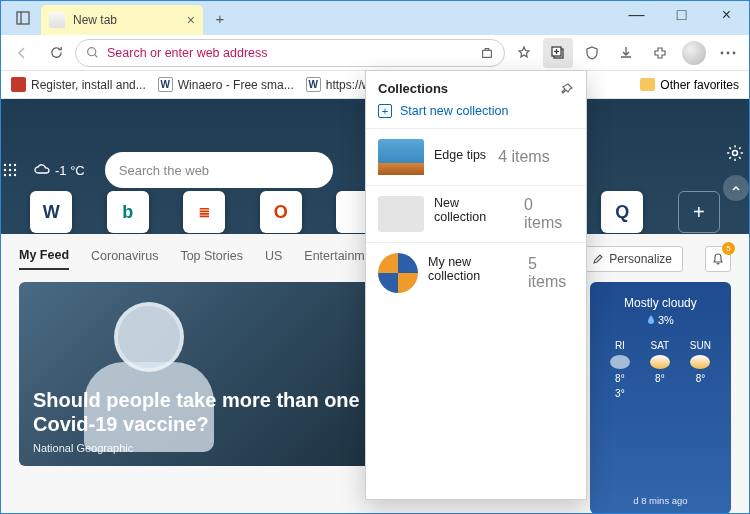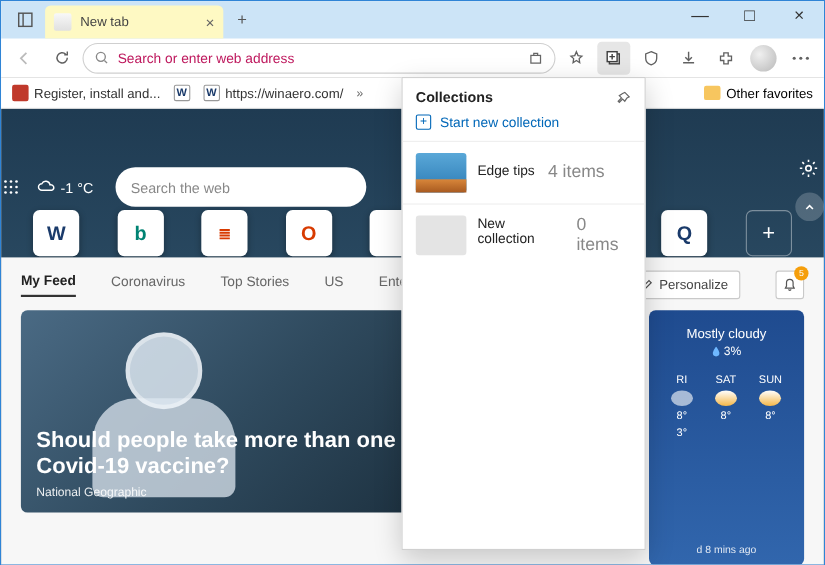--- a/index.html
+++ b/index.html
@@ -52,21 +52,21 @@
 .tile-bing { background: #fff; }
 .tile-db { background: #fff; }
 .tile-of { background: #fff; }
 .tile-ther { background: #fff; }
 .tile-qvc { background: #fff; border:1px solid rgba(255,255,255,0.4); }
 .tile-add { width: 42px; height: 42px; margin: 0 auto 6px; border: 1px solid rgba(255,255,255,0.4); border-radius: 6px; display:flex; align-items:center; justify-content:center; color:#fff; font-size:20px; }
 .like-img { color: #fff; font-size: 11px; display:flex; align-items:center; gap:4px; }
 
 
 .feed { position: absolute; top: 135px; left: 0; right: 0; background: #f7f7f7; padding: 12px 18px 0; }
-.feed-tabs { display: flex; gap: 32px; font-size: 12.5px; color: #666; align-items: center; }
+.feed-tabs { display: flex; gap: 22px; font-size: 12.5px; color: #666; align-items: center; }
 .feed-tabs .ft { padding-bottom: 6px; }
 .feed-tabs .ft.active { color: #222; border-bottom: 2px solid #333; font-weight: 600; }
 .personalize { margin-left: auto; height: 26px; padding: 0 10px; border: 1px solid #c9c9c9; border-radius: 3px; background: #fff; font-size: 12px; color: #444; display:flex; align-items:center; gap:5px; }
 .bell { width: 26px; height: 26px; border: 1px solid #c9c9c9; border-radius: 3px; display:flex; align-items:center; justify-content:center; color:#555; position:relative; background:#fff; }
 .bell .badge { position:absolute; top:-5px; right:-5px; width:13px; height:13px; border-radius:50%; background:#f59e0b; color:#fff; font-size:8px; display:flex; align-items:center; justify-content:center; }
 
 .feed-body { display: flex; gap: 12px; margin-top: 10px; }
 .card-big { width: 420px; height: 184px; border-radius: 6px; overflow: hidden; position: relative; background: linear-gradient(135deg,#4a6a84 0%, #2f4a5e 50%, #1a2d3b 100%); color:#fff; }
 .card-big-overlay { position:absolute; left:14px; right:14px; bottom:12px; }
 .card-big-title { font-size: 20px; font-weight:600; line-height:1.2; margin-bottom:6px; }
@@ -189,20 +189,21 @@
   </div>
 </div>
 
 <div class="bookmarks">
   <div class="bm">
       <span class="bi b-red"></span>
       <span>Register, install and...</span>
     </div>
   <div class="bm">
       <span class="bi b-w">W</span>
+      <span>Winaero - Free sma...</span>
     </div>
   <div class="bm">
       <span class="bi b-w">W</span>
       <span>https://winaero.com/</span>
     </div>
   <span style="color:#666;font-size:11px">»</span>
   <div class="bm-right">
     <span class="folder"></span>
     <span>Other favorites</span>
   </div>
@@ -355,13 +356,20 @@
       <span class="col-count">4 items</span>
     </div>
   </div>
   <div class="col-item">
     <div class="col-thumb thumb2"></div>
     <div class="col-meta">
       <span class="col-name">New collection</span>
       <span class="col-count">0 items</span>
     </div>
   </div>
+  <div class="col-item">
+    <div class="col-thumb thumb3"></div>
+    <div class="col-meta">
+      <span class="col-name">My new collection</span>
+      <span class="col-count">5 items</span>
+    </div>
+  </div>
 </div>
 
 </body></html>

